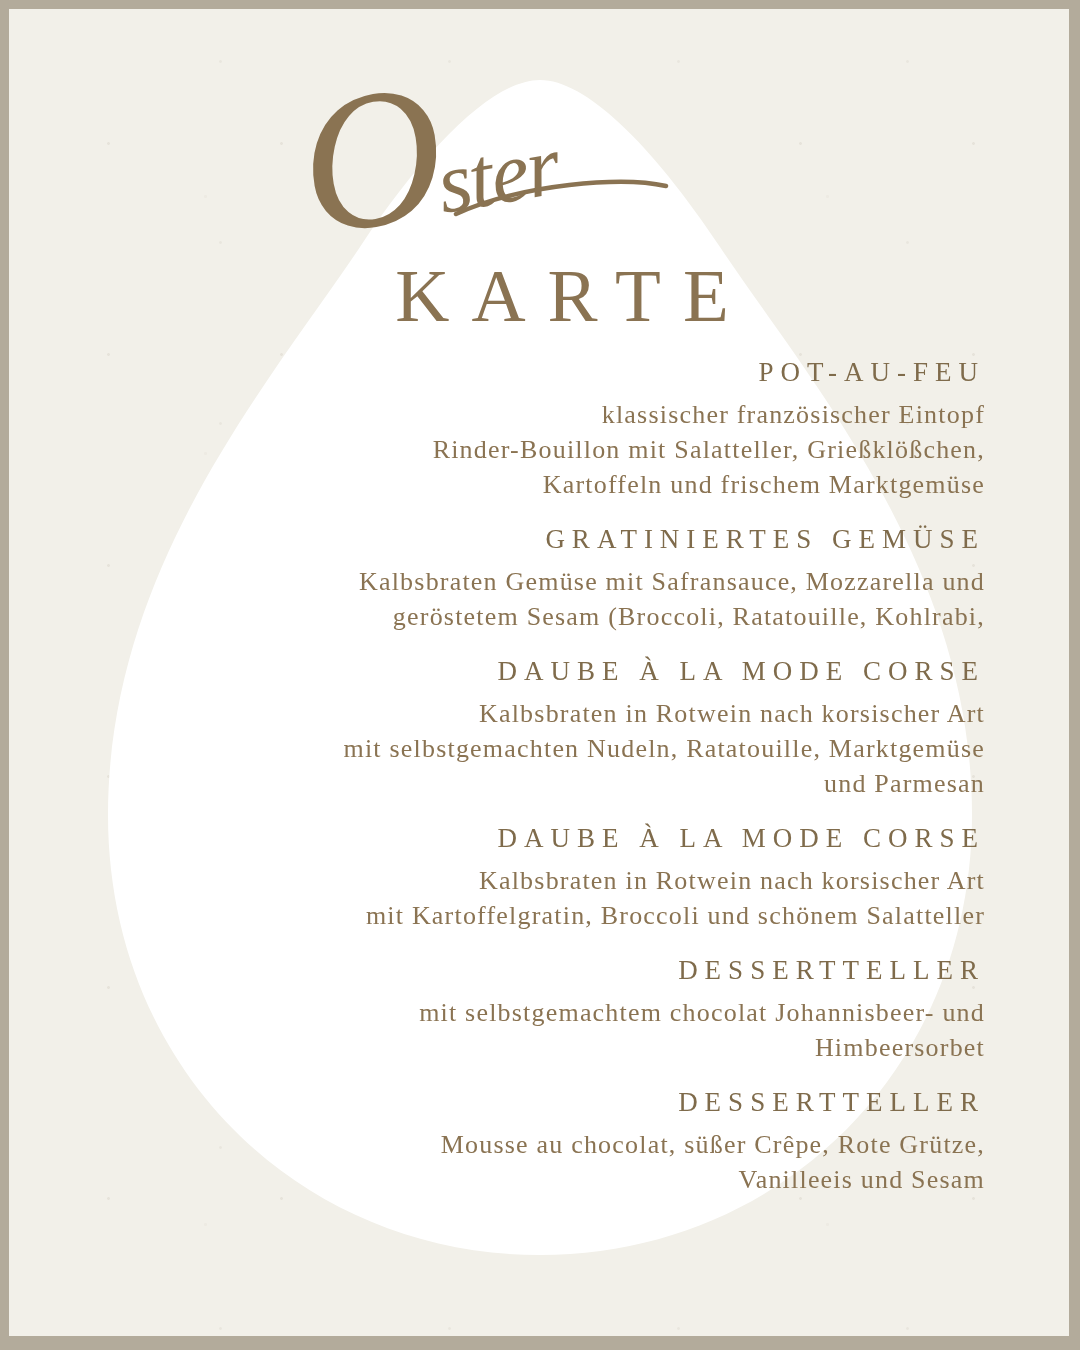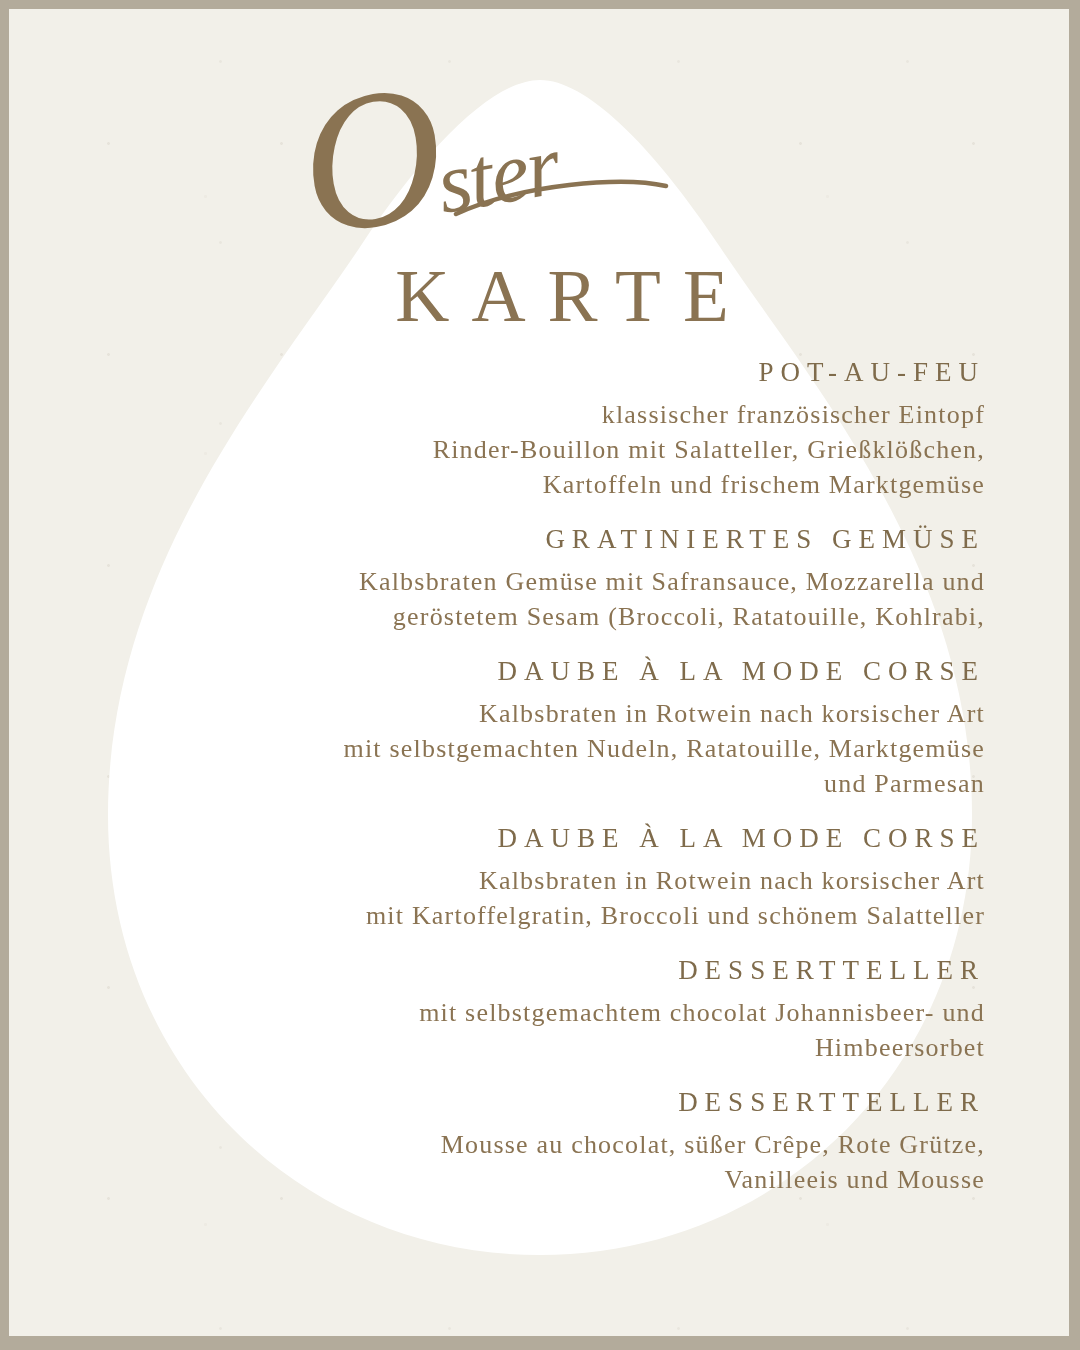--- a/index.html
+++ b/index.html
@@ -138,17 +138,17 @@
 
     <div class="menu-section">
       <div class="section-name">DESSERTTELLER</div>
       <div class="section-line">mit selbstgemachtem chocolat Johannisbeer- und</div>
       <div class="section-line">Himbeersorbet</div>
     </div>
 
     <div class="menu-section">
       <div class="section-name">DESSERTTELLER</div>
       <div class="section-line">Mousse au chocolat, süßer Crêpe, Rote Grütze,</div>
-      <div class="section-line">Vanilleeis und Mousse</div>
+      <div class="section-line">Vanilleeis und Sesam</div>
     </div>
 
   </div>
 </div>
 
 </body></html>

